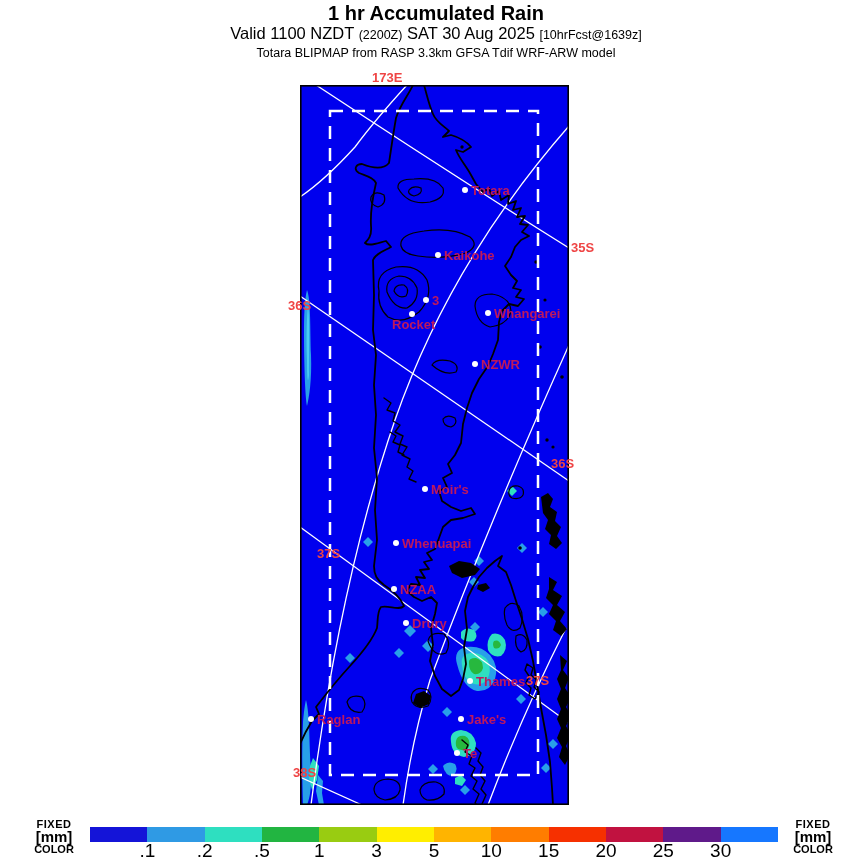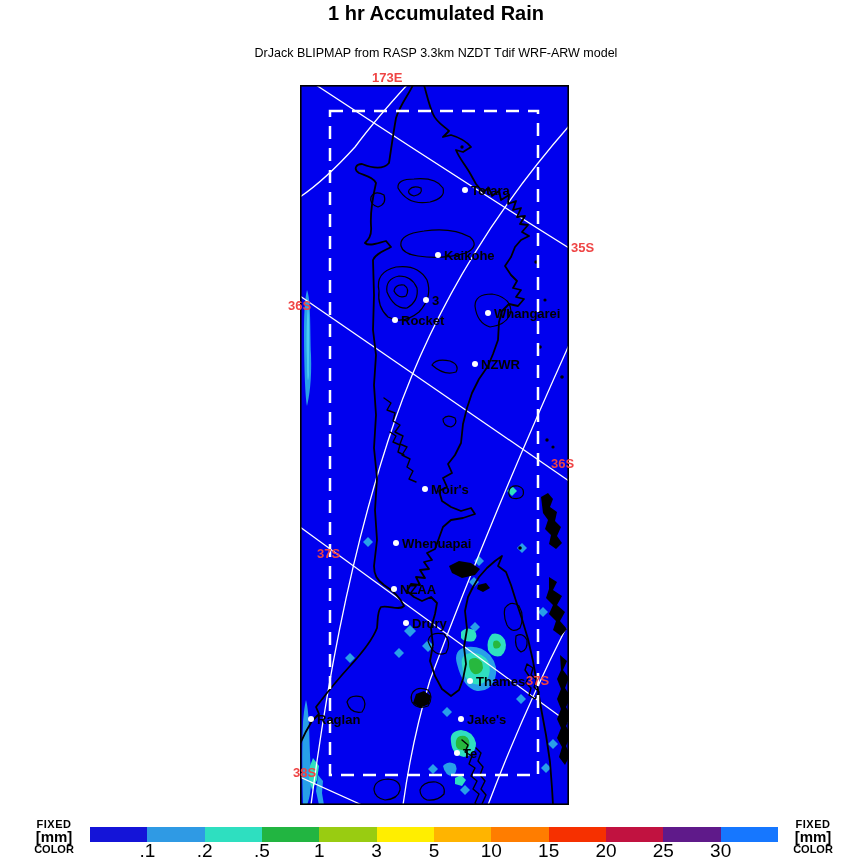--- a/index.html
+++ b/index.html
@@ -8,21 +8,21 @@
   
   .hline{position:absolute;left:436px;transform:translateX(-50%);white-space:nowrap;color:#000;}
   .h1{top:2px;font-size:20px;font-weight:bold;}
   .h2{top:24px;font-size:16.5px;}
   .h2 .sm{font-size:12.5px;}
   .h3{top:46px;font-size:12.5px;}
   
   .map-box{position:absolute;left:300px;top:85px;width:269px;height:720px;overflow:hidden;z-index:1;}
   
   .layer{position:absolute;left:0;top:0;width:850px;height:860px;z-index:2;}
-  .station{position:absolute;display:flex;align-items:center;height:18px;color:#000000;
+  .station{position:absolute;display:flex;align-items:center;height:18px;color:#be185d;
            font-size:13px;font-weight:bold;white-space:nowrap;}
   .sdot{width:6px;height:6px;border-radius:50%;background:#fff;margin-right:3px;flex:0 0 auto;}
   .coord{position:absolute;font-size:13px;font-weight:bold;color:#ef4444;white-space:nowrap;}
   
   .terrain{position:absolute;left:410px;top:806px;width:157px;height:18px;background:#fff;
            border:1.6px solid #000;color:#000;font-size:13.5px;text-align:center;line-height:17px;
            z-index:3;white-space:nowrap;}
   
   .cbar{position:absolute;left:90px;top:827px;width:688px;height:15px;display:flex;z-index:2;}
   .cbseg{flex:1 1 auto;height:100%;}
@@ -32,21 +32,22 @@
   .fixedblk .f1{font-size:11px;font-weight:bold;line-height:11px;letter-spacing:.5px;}
   .fixedblk .f2{font-size:15px;font-weight:bold;line-height:14px;}
   .fixedblk .f3{font-size:11px;font-weight:bold;line-height:11px;}
 </style>
 </head>
 <body>
 
 <div class="page">
 
   <div class="hline h1">1 hr Accumulated Rain</div>
-  <div class="hline h3">DrJack BLIPMAP from RASP 3.3km NZDT Tdif WRF-ARW model</div>
+  <div class="hline h2"><span>Valid 1100 NZDT </span><span class="sm">(2200Z)</span><span> SAT 30 Aug 2025 </span><span class="sm">[10hrFcst@1639z]</span></div>
+  <div class="hline h3">Totara BLIPMAP from RASP 3.3km GFSA Tdif WRF-ARW model</div>
 
   <div class="map-box">
     <svg width="269" height="720" viewBox="300 85 269 720" xmlns="http://www.w3.org/2000/svg">
 
       <rect x="300" y="85" width="269" height="720" fill="#0000ee"></rect>
 
       <g>
         <path d="M307,290 C311,300 310,330 311,355 C312,380 309,398 307,406 C305,395 304,360 304,330 C304,310 305,298 307,290 Z" fill="#28a0e8"></path>
         <path d="M308,305 C310,320 309,350 309,375 C308,385 307,380 307,360 C306,335 307,315 308,305 Z" fill="#49ccf2"></path>
         <path d="M306,700 C310,715 309,745 311,770 C312,790 309,800 307,805 L303,805 C302,780 302,745 303,722 C304,710 305,704 306,700 Z" fill="#28a0e8"></path>
@@ -157,21 +158,21 @@
         <span>Totara</span>
       </div>
       <div class="station" style="left: 435px; top: 246px;">
         <span class="sdot"></span>
         <span>Kaikohe</span>
       </div>
       <div class="station" style="left: 423px; top: 291px;">
         <span class="sdot"></span>
         <span>3</span>
       </div>
-      <div class="station" style="left: 392px; top: 311px;">
+      <div class="station" style="left: 392px; top: 311px; flex-direction: column;">
         <span class="sdot"></span>
         <span>Rocket</span>
       </div>
       <div class="station" style="left: 485px; top: 304px;">
         <span class="sdot"></span>
         <span>Whangarei</span>
       </div>
       <div class="station" style="left: 472px; top: 355px;">
         <span class="sdot"></span>
         <span>NZWR</span>

